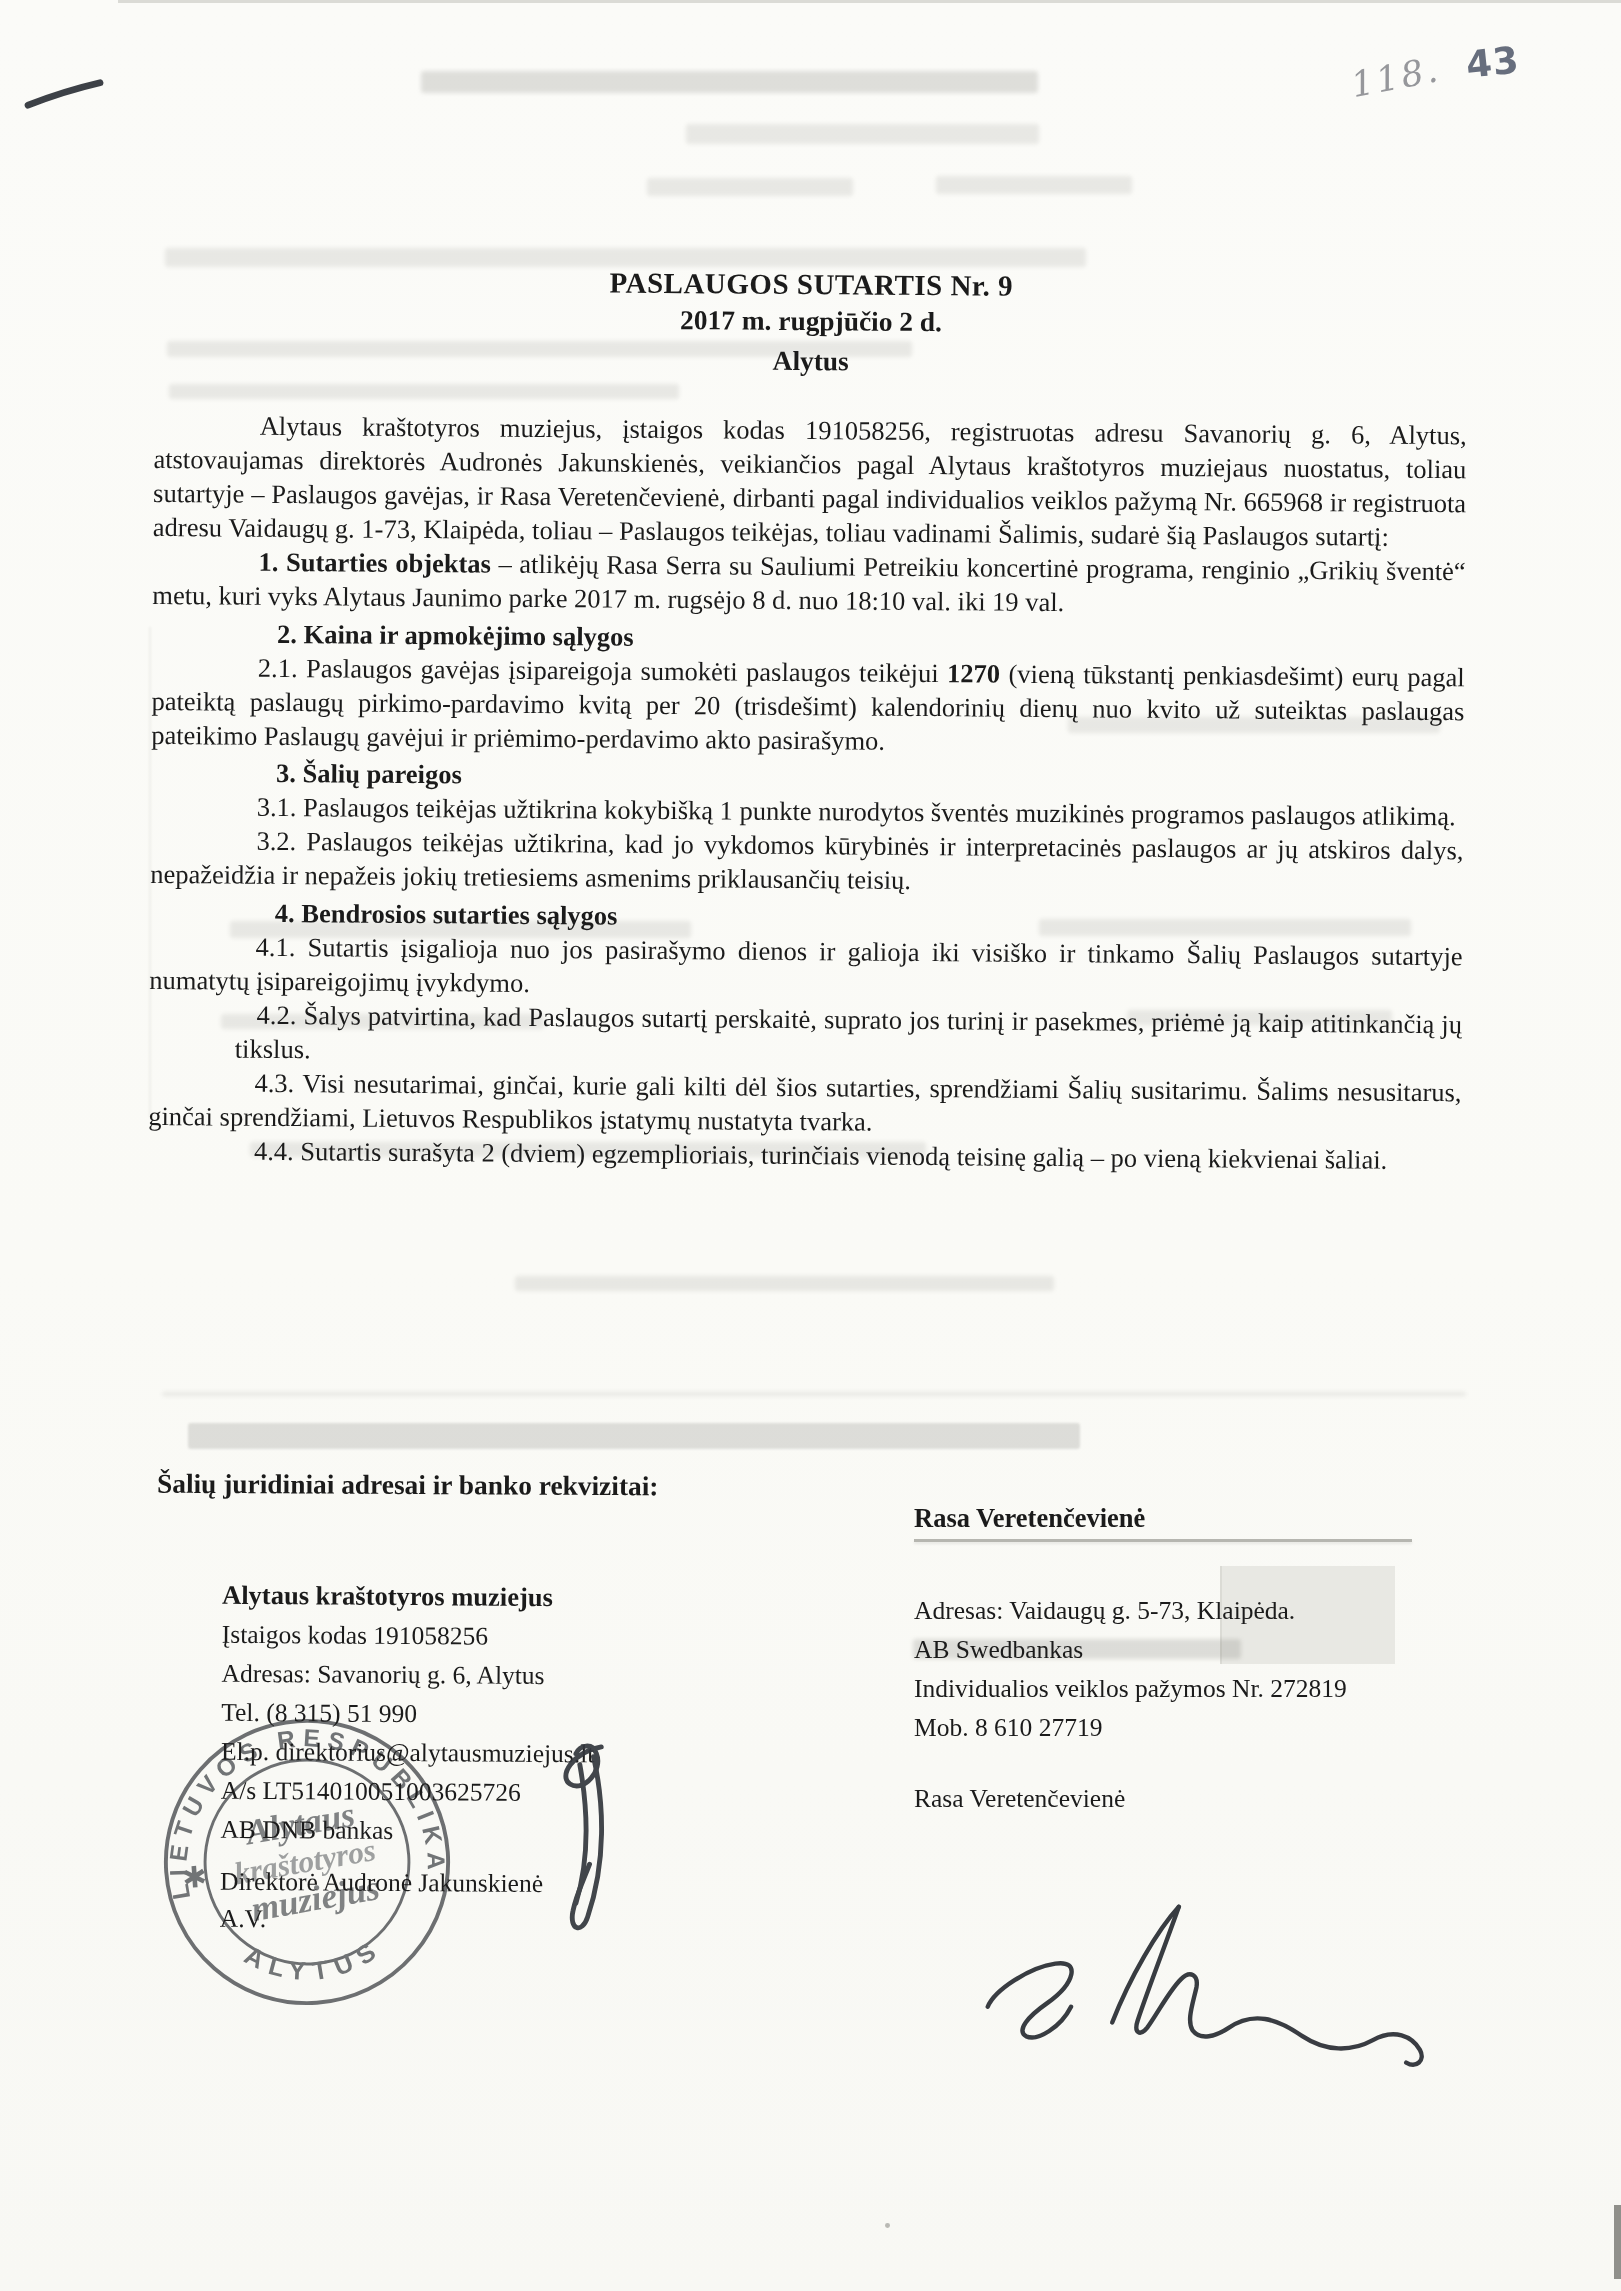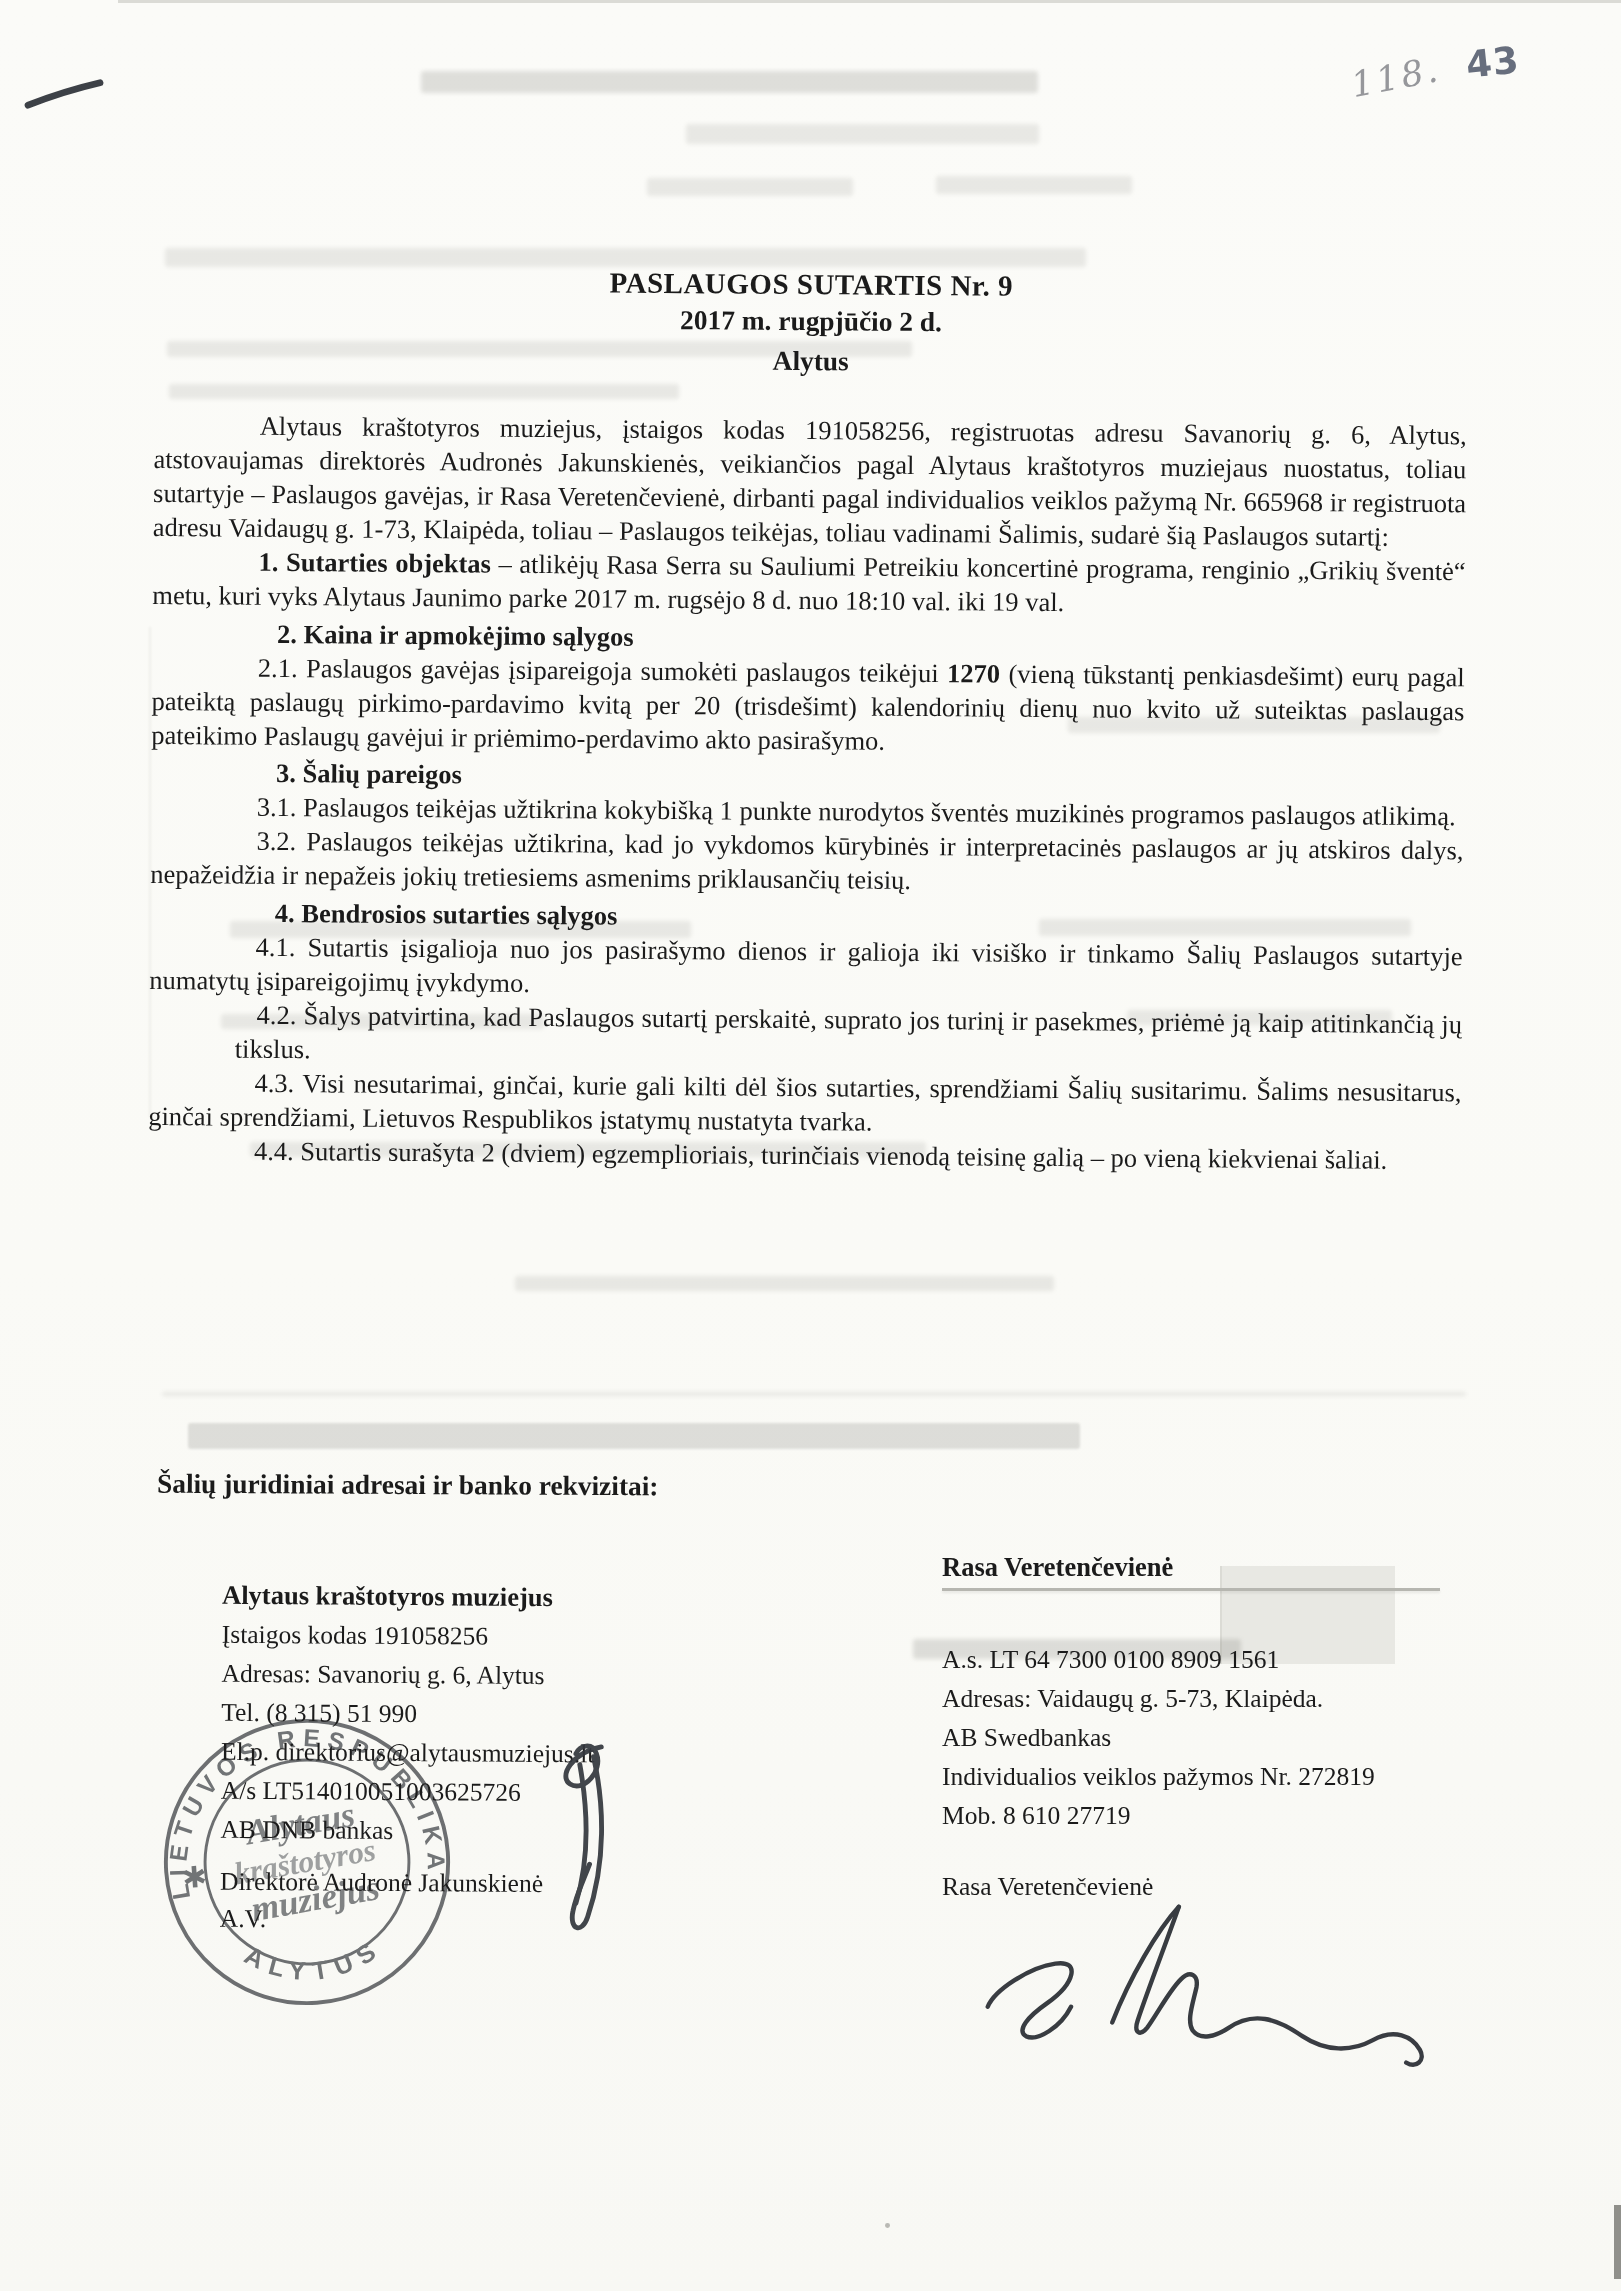--- a/index.html
+++ b/index.html
@@ -33,21 +33,21 @@
   .body-text p.in42{margin-left:86px;text-indent:21.6px;}
   .b{font-weight:bold;}
 
   .req-heading{
     position:absolute;left:157px;top:1470px;
     font-size:27.4px;font-weight:bold;transform:rotate(.3deg);
   }
   .col{position:absolute;font-size:25.5px;line-height:39px;}
   .col .name{font-weight:bold;font-size:26.5px;}
   .left-col{left:221px;top:1578px;width:637px;transform:rotate(.4deg);}
-  .right-col{left:914px;top:1548px;width:568px;margin-left:28px;}
+  .right-col{left:914px;top:1499px;width:568px;}
   .signer-line{margin-top:12.7px;}
   .seal-mark{margin-top:-2px;}
   .whiteout-edge{width:498px;height:2.9px;background:#b6b6b0;margin-top:1px;box-shadow:0 2px 2.9px rgba(0,0,0,.08);}
   .right-lines{margin-top:49px;}
   .sig-caption{margin-top:32px;}
 
   .stamp{position:absolute;left:160px;top:1715px;width:294px;height:294px;z-index:1;opacity:.85;transform:rotate(-4deg);}
   .left-col,.right-col,.req-heading{z-index:2;}
   .sig-svg{position:absolute;z-index:3;}
 
@@ -136,21 +136,20 @@
     <div>A/s LT514010051003625726</div>
     <div>AB DNB bankas</div>
     <div class="signer-line">Direktorė Audronė Jakunskienė</div>
     <div class="seal-mark">A.V.</div>
   </div>
 
   <div class="col right-col">
     <div class="name">Rasa Veretenčevienė</div>
     <div class="whiteout-edge"></div>
     <div class="right-lines">
-      <div>A.s. LT 64 7300 0100 8909 1561</div>
       <div>Adresas: Vaidaugų g. 5-73, Klaipėda.</div>
       <div>AB Swedbankas</div>
       <div>Individualios veiklos pažymos Nr. 272819</div>
       <div>Mob. 8 610 27719</div>
     </div>
     <div class="sig-caption">Rasa Veretenčevienė</div>
   </div>
 
   <svg class="stamp" viewBox="0 0 300 300">
     <defs>

